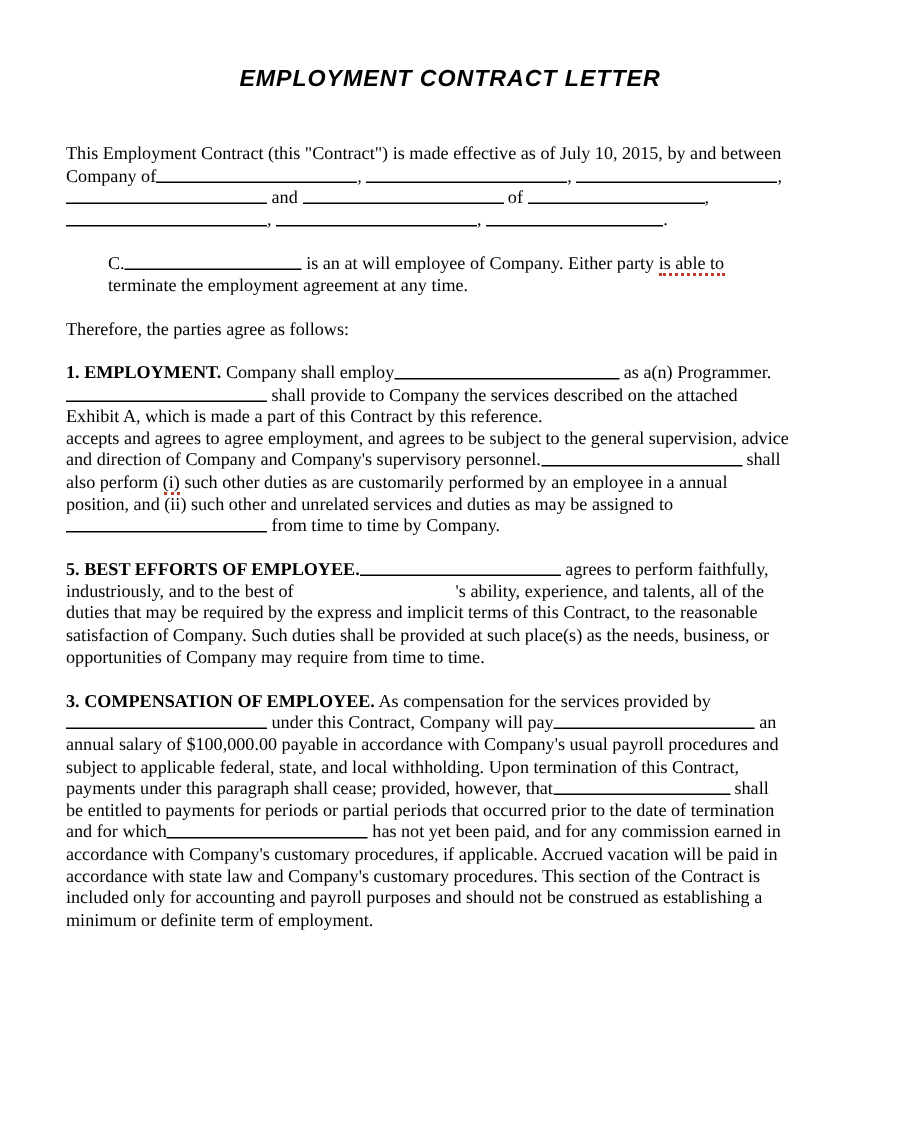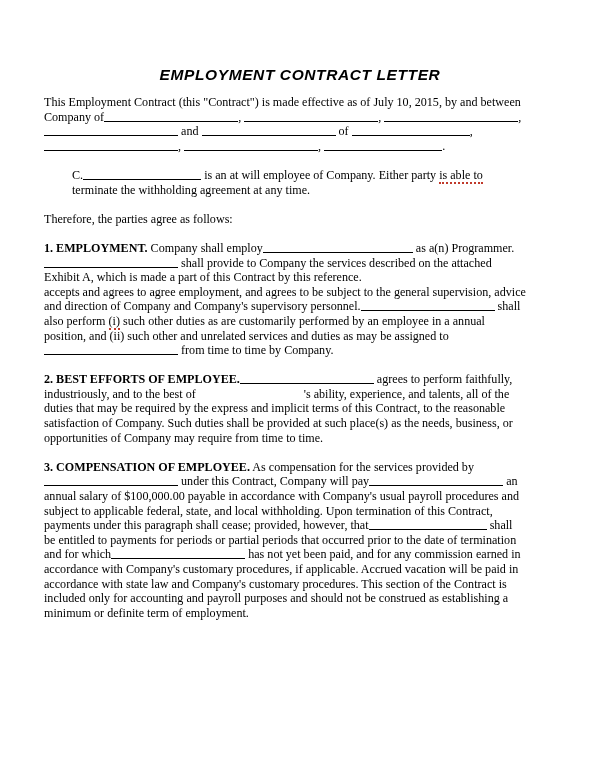--- a/index.html
+++ b/index.html
@@ -21,21 +21,21 @@
     position: relative;
     width: 600px;
     height: 764px;
     background: #ffffff;
     box-sizing: border-box;
   }
 
   
   .doc-title {
     position: absolute;
-    top: 66px;
+    top: 44px;
     left: 0;
     width: 600px;
     text-align: center;
     font-family: "Liberation Sans", "DejaVu Sans", sans-serif;
     font-weight: bold;
     font-style: italic;
     font-size: 15.5px;
     letter-spacing: 0.6px;
     white-space: nowrap;
   }
@@ -121,39 +121,39 @@
       <span class="blank w-xl"></span><span>,</span>
       <span class="blank w-l"></span><span>.</span>
     </p>
 
 
 
     <p class="para indent">
       <span>C.</span><span class="blank w-l"></span>
       <span>is an at will employee of Company. Either party</span>
       <span class="grammar-mark">is able to</span>
-      <span>terminate the withholding agreement at any time.</span>
+      <span>terminate the employment agreement at any time.</span>
     </p>
 
     <p class="para">Therefore, the parties agree as follows:</p>
 
     <p class="para">
       <span class="shead">1. EMPLOYMENT.</span>
       <span>Company shall employ</span><span class="blank w-xxl"></span>
       <span>as a(n) Programmer.</span><br>
       <span class="blank w-xl"></span>
       <span>shall provide to Company the services described on the attached Exhibit A, which is made a part of this Contract by this reference.</span><span class="gap g-l"></span><span>accepts and agrees to agree employment, and agrees to be subject to the general supervision, advice and direction of Company and Company's supervisory personnel.</span><span class="blank w-xl"></span>
       <span>shall also perform</span>
       <span class="spell-mark">(i)</span>
       <span>such other duties as are customarily performed by an employee in a annual position, and (ii) such other and unrelated services and duties as may be assigned to</span><span class="blank w-xl"></span>
       <span>from time to time by Company.</span>
     </p>
 
     <p class="para">
-      <span class="shead">2. BEST EFFORTS OF EMPLOYEE.</span><span class="blank w-xl"></span>
+      <span class="shead">5. BEST EFFORTS OF EMPLOYEE.</span><span class="blank w-xl"></span>
       <span>agrees to perform faithfully, industriously, and to the best of</span><span class="gap g-m"></span><span>'s ability, experience, and talents, all of the duties that may be required by the express and implicit terms of this Contract, to the reasonable satisfaction of Company. Such duties shall be provided at such place(s) as the needs, business, or opportunities of Company may require from time to time.</span>
     </p>
 
     <p class="para">
       <span class="shead">3. COMPENSATION OF EMPLOYEE.</span>
       <span>As compensation for the services provided by</span><br>
       <span class="blank w-xl"></span>
       <span>under this Contract, Company will pay</span><span class="blank w-xl"></span>
       <span>an annual salary of $100,000.00 payable in accordance with Company's usual payroll procedures and subject to applicable federal, state, and local withholding. Upon termination of this Contract, payments under this paragraph shall cease; provided, however, that</span><span class="blank w-l"></span>
       <span>shall be entitled to payments for periods or partial periods that occurred prior to the date of termination and for which</span><span class="blank w-xl"></span>

